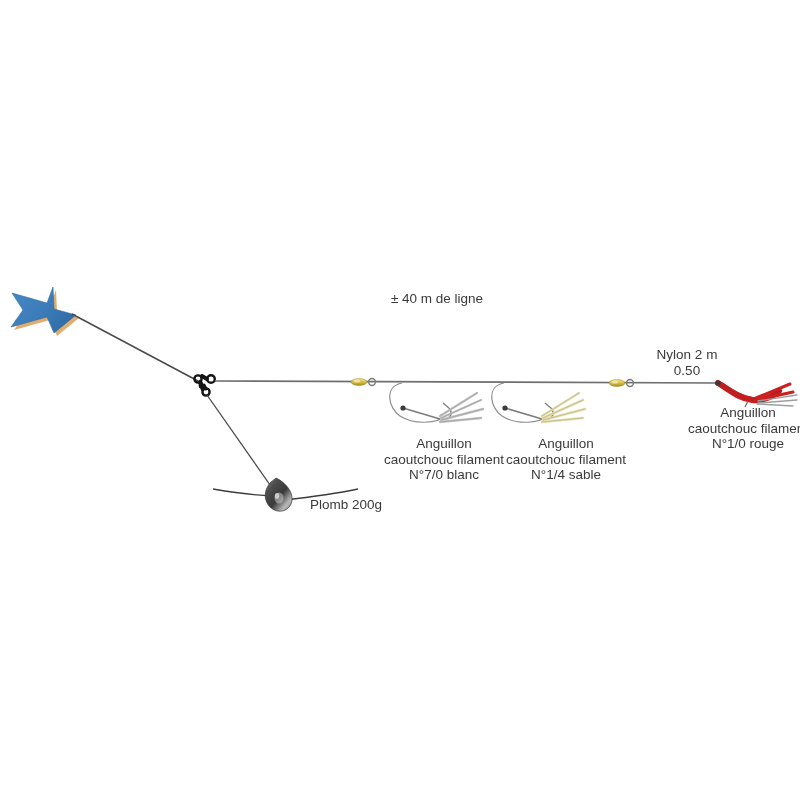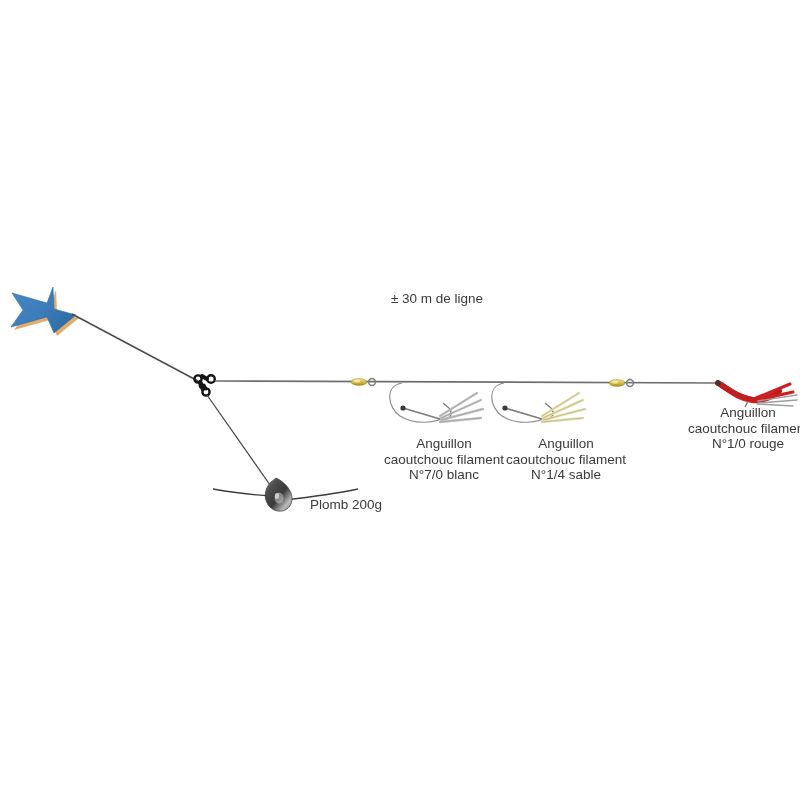--- a/index.html
+++ b/index.html
@@ -179,24 +179,28 @@
         <path d="M 758 401 L 797 395"></path>
         <path d="M 758 403 L 797 400"></path>
         <path d="M 757 404 L 793 406"></path>
       </g>
 
       <path d="M 748 401 L 745 407" fill="none" stroke="#6e6e6e" stroke-width="1.2"></path>
     </g>
   </svg>
 
   <div class="lbl" style="left:383px; top:291px; width:108px;">
-    <span>± 30 m de ligne</span>
-  </div>
-
-
+    <span>± 40 m de ligne</span>
+  </div>
+
+
+  <div class="lbl" style="left:632px; top:347px; width:110px;">
+    <span class="l2">Nylon 2 m</span>
+    <span class="l2">0.50</span>
+  </div>
 
 
   <div class="lbl" style="left:292px; top:497px; width:90px; text-align:right;">
     <span>Plomb 200g</span>
   </div>
 
   <div class="lbl" style="left:368px; top:436px; width:152px;">
     <span class="l2">Anguillon</span>
     <span class="l2">caoutchouc filament</span>
     <span class="l2">N°7/0 blanc</span>

